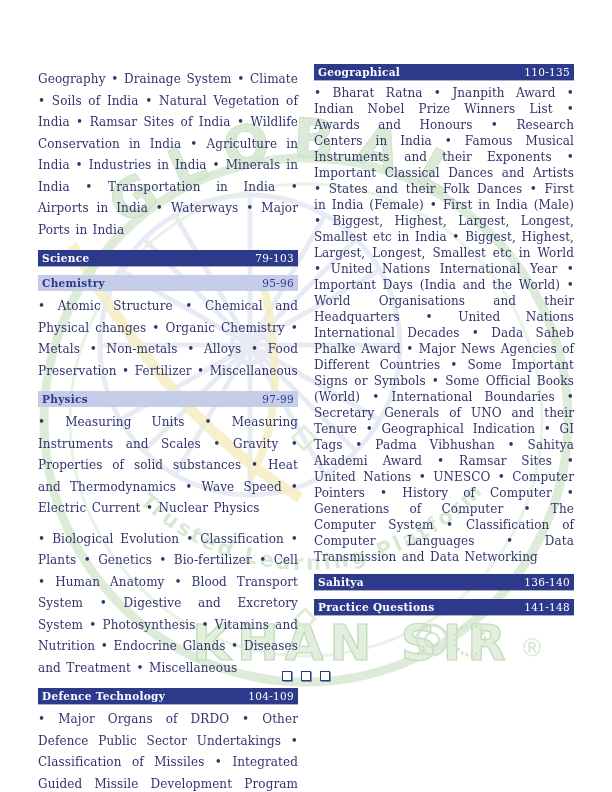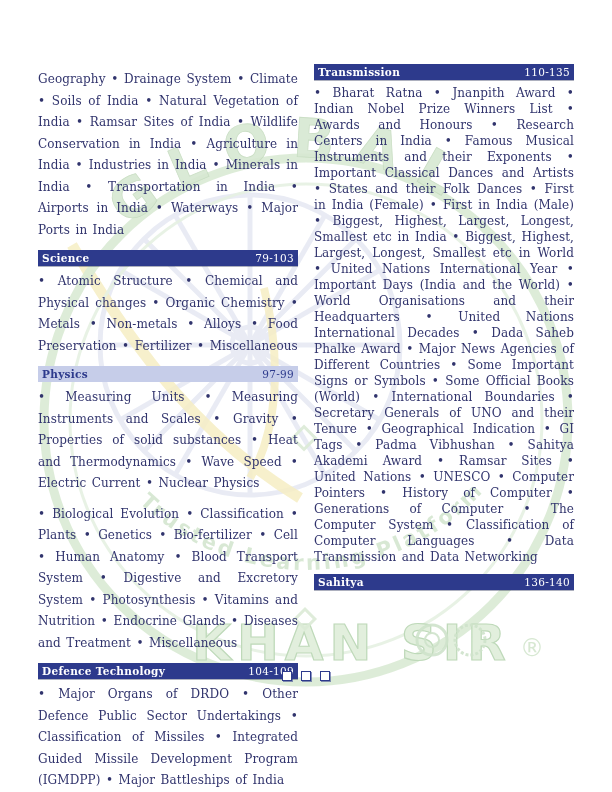--- a/index.html
+++ b/index.html
@@ -108,42 +108,50 @@
     </g>
   </svg>
 
   <div class="columns">
     <div class="col col-left" id="col-left">
         <p class="topics">Geography • Drainage System • Climate • Soils of India • Natural Vegetation of India • Ramsar Sites of India • Wildlife Conservation in India • Agriculture in India • Industries in India • Minerals in India • Transportation in India • Airports in India • Waterways • Major Ports in India</p>
         <div class="bar dark">
           <span class="bar-label">Science</span>
           <span class="bar-pages">79-103</span>
         </div>
+        <div class="bar light">
+          <span class="bar-label">Chemistry</span>
+          <span class="bar-pages">95-96</span>
+        </div>
         <p class="topics">• Atomic Structure • Chemical and Physical changes • Organic Chemistry • Metals • Non-metals • Alloys • Food Preservation • Fertilizer • Miscellaneous</p>
         <div class="bar light">
           <span class="bar-label">Physics</span>
           <span class="bar-pages">97-99</span>
         </div>
         <p class="topics">• Measuring Units • Measuring Instruments and Scales • Gravity • Properties of solid substances • Heat and Thermodynamics • Wave Speed • Electric Current • Nuclear Physics</p>
         <p class="topics">• Biological Evolution • Classification • Plants • Genetics • Bio-fertilizer • Cell • Human Anatomy • Blood Transport System • Digestive and Excretory System • Photosynthesis • Vitamins and Nutrition • Endocrine Glands • Diseases and Treatment • Miscellaneous</p>
         <div class="bar dark">
           <span class="bar-label">Defence Technology</span>
           <span class="bar-pages">104-109</span>
         </div>
         <p class="topics">• Major Organs of DRDO • Other Defence Public Sector Undertakings • Classification of Missiles • Integrated Guided Missile Development Program (IGMDPP) • Major Battleships of India</p>
       </div>
     <div class="col col-right" id="col-right">
         <div class="bar dark">
-          <span class="bar-label">Transmission</span>
+          <span class="bar-label">Geographical</span>
           <span class="bar-pages">110-135</span>
         </div>
         <p class="topics">• Bharat Ratna • Jnanpith Award • Indian Nobel Prize Winners List • Awards and Honours • Research Centers in India • Famous Musical Instruments and their Exponents • Important Classical Dances and Artists • States and their Folk Dances • First in India (Female) • First in India (Male) • Biggest, Highest, Largest, Longest, Smallest etc in India • Biggest, Highest, Largest, Longest, Smallest etc in World • United Nations International Year • Important Days (India and the World) • World Organisations and their Headquarters • United Nations International Decades • Dada Saheb Phalke Award • Major News Agencies of Different Countries • Some Important Signs or Symbols • Some Official Books (World) • International Boundaries • Secretary Generals of UNO and their Tenure • Geographical Indication • GI Tags • Padma Vibhushan • Sahitya Akademi Award • Ramsar Sites • United Nations • UNESCO • Computer Pointers • History of Computer • Generations of Computer • The Computer System • Classification of Computer Languages • Data Transmission and Data Networking</p>
         <div class="bar dark">
           <span class="bar-label">Sahitya</span>
           <span class="bar-pages">136-140</span>
+        </div>
+        <div class="bar dark">
+          <span class="bar-label">Practice Questions</span>
+          <span class="bar-pages">141-148</span>
         </div>
       </div>
   </div>
 
   <div class="footer" id="footer-squares">
       <span class="sq"></span>
       <span class="sq"></span>
       <span class="sq"></span>
     </div>
 

